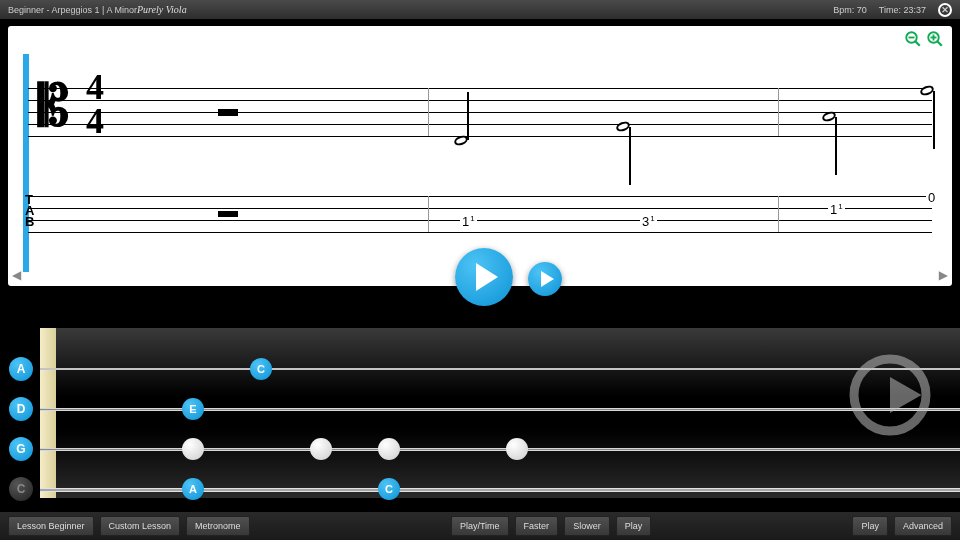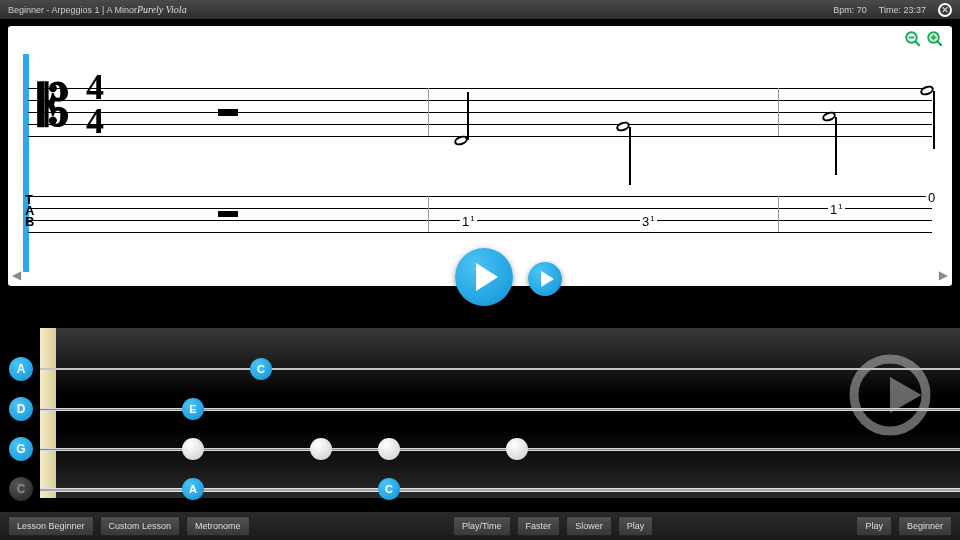--- a/index.html
+++ b/index.html
@@ -193,14 +193,14 @@
   <div class="btn">Lesson Beginner</div>
   <div class="btn">Custom Lesson</div>
   <div class="btn">Metronome</div>
   <div class="spacer"></div>
   <div class="btn">Play/Time</div>
   <div class="btn">Faster</div>
   <div class="btn">Slower</div>
   <div class="btn">Play</div>
   <div class="spacer"></div>
   <div class="btn">Play</div>
-  <div class="btn">Beginner</div>
+  <div class="btn">Advanced</div>
 </div>
 
 </body></html>

